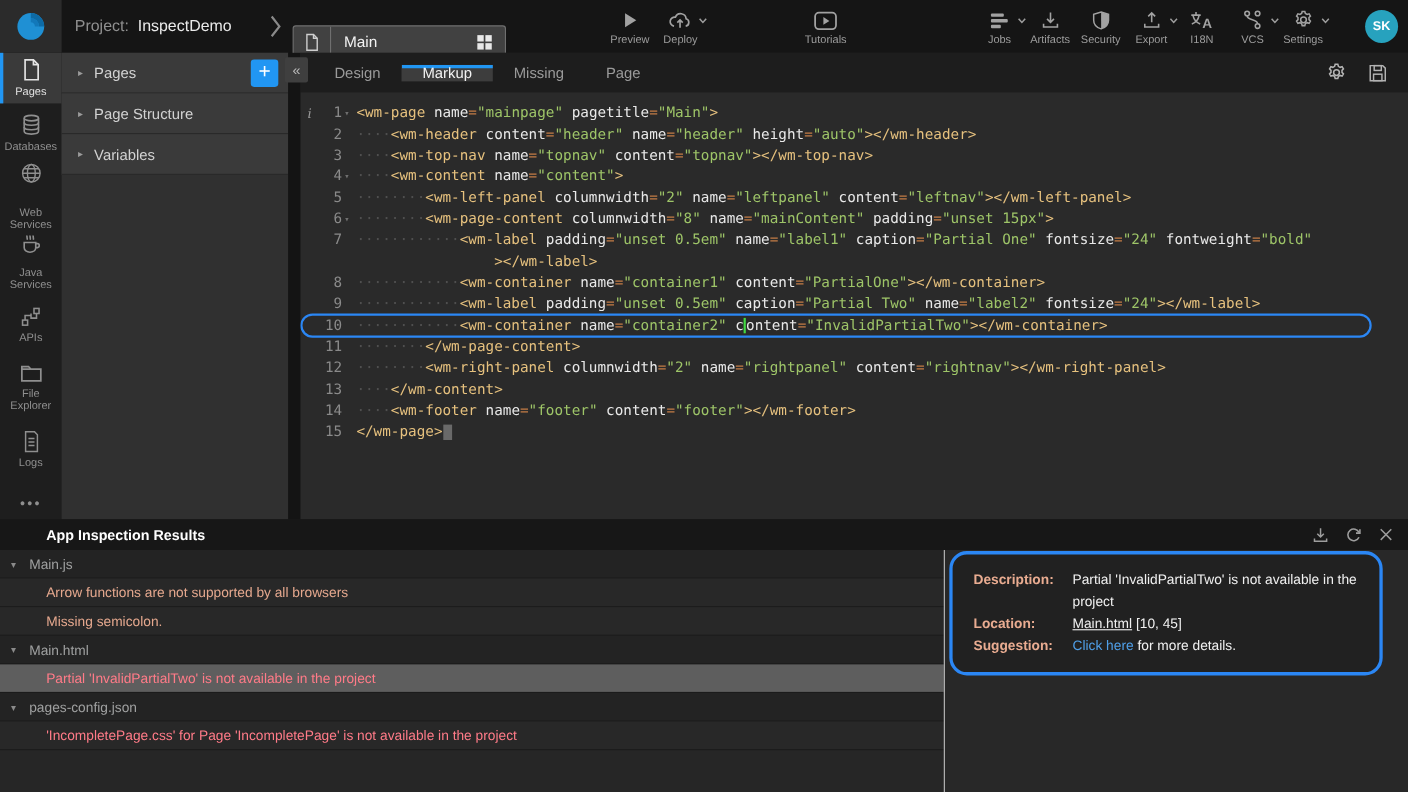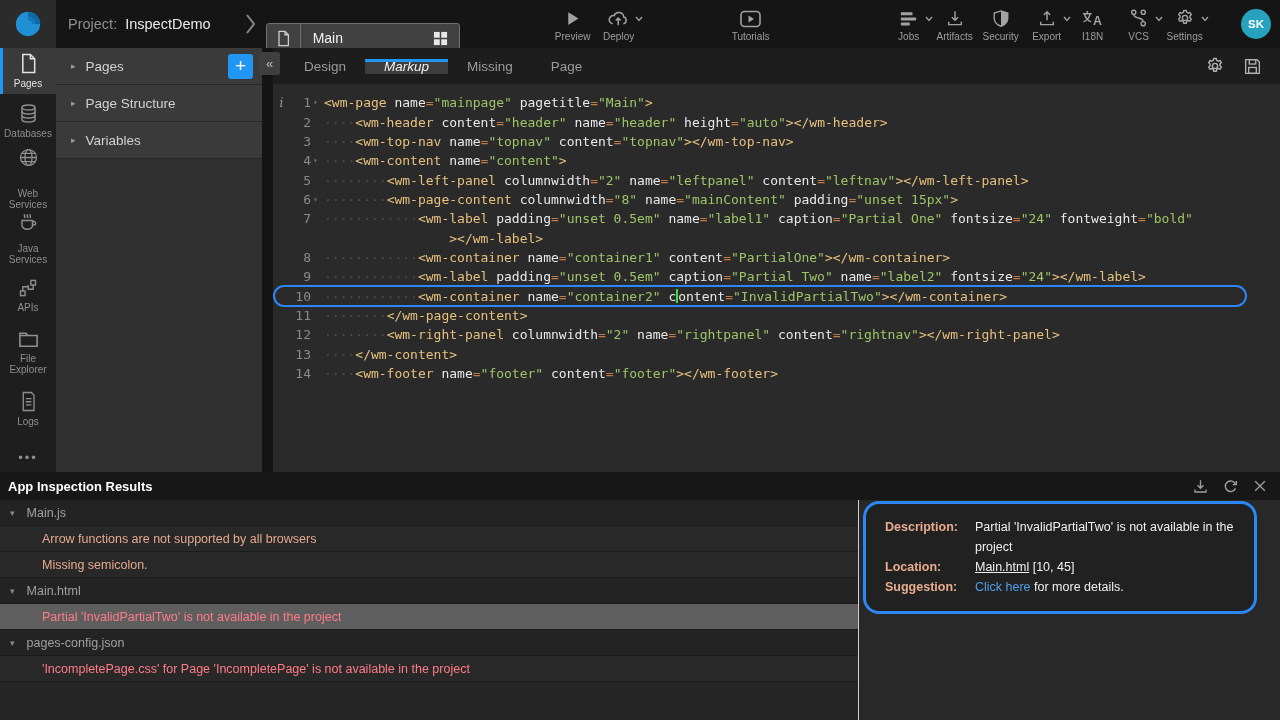--- a/index.html
+++ b/index.html
@@ -45,38 +45,38 @@
   .ex-add { position:absolute; right:9px; top:6px; width:25px; height:25px; background:#2196f3; border-radius:3px;
             color:#fff; font-size:19px; line-height:23px; text-align:center; cursor:pointer; }
 
   .vdivider { width:11px; background:#141414; position:relative; }
   .collapse-btn { position:absolute; left:-3px; top:4px; width:21px; height:23px; background:#3f3f3f; border-radius:2px;
                   color:#b9b9b9; font-size:13px; display:flex; align-items:center; justify-content:center; cursor:pointer; z-index:3; }
 
   .editor { flex:1; display:flex; flex-direction:column; min-width:0; background:#2a2a2a; }
   .tabbar { height:36px; background:#1d1d1d; display:flex; align-items:center; flex:0 0 36px; padding-left:12px; }
   .tab { padding:0 19px; display:flex; align-items:center; color:#9a9a9a; font-size:13.5px; cursor:pointer; }
-  .tab.active { background:#3d3d3d; color:#f2f2f2; box-shadow:inset 0 3px 0 #2196f3;font-style:italic; }
+  .tab.active { background:#3d3d3d; color:#f2f2f2; box-shadow:inset 0 3px 0 #2196f3; }
   .tabbar-right { margin-left:auto; display:flex; align-items:center; gap:18px; padding-right:18px; color:#b2b2b2; }
   .tabbar-right .tbi { cursor:pointer; display:flex; }
 
   .code-area { flex:1; padding-top:9px; font-family:"DejaVu Sans Mono", monospace; font-size:13px; overflow:hidden; }
   .code-row { display:flex; align-items:center; height:19.35px; white-space:pre; position:relative; }
   .gut-i { width:17px; text-align:center; color:#9a9a9a; font-style:italic; font-family:"DejaVu Serif", serif; font-size:12px; flex:0 0 17px; }
   .gut-num { width:21px; text-align:right; color:#8a8a8a; flex:0 0 21px; }
   .gut-fold { width:13px; color:#6f6f6f; font-size:8px; padding-left:2px; flex:0 0 13px; }
   .tok-tag { color:#e6c17e; } .tok-attr { color:#e9e9e9; } .tok-eq { color:#c07a45; }
   .tok-val { color:#9ec568; } .tok-dots { color:#4f4f4f; }
   .caret { display:inline-block; width:2px; height:14px; background:#43d943; vertical-align:-2px; }
   .block-cursor { display:inline-block; width:8px; height:14px; background:rgba(200,200,200,0.4); vertical-align:-2px; margin-left:1px; }
   .hl-pill { position:absolute; left:0; right:33px; top:-1px; bottom:-1px; border:2px solid #2b87f5; border-radius:999px; pointer-events:none; }
 
   
   .bottom { flex:0 0 248px; display:flex; flex-direction:column; background:#262626; }
-  .bheader { height:28px; background:#171717; display:flex; align-items:center; flex:0 0 28px; }
+  .bheader { height:28px; background:#171717; display:flex; align-items:center; flex:0 0 28px;padding-left:34px; }
   .btitle { color:#fff; font-size:13px; font-weight:bold; margin-left:8px; }
   .bicons { margin-left:auto; display:flex; align-items:center; gap:13px; padding-right:12px; color:#9d9d9d; }
   .bicons .bi { cursor:pointer; display:flex; }
   .bbody { flex:1; display:flex; min-height:0; }
   .ins-list { width:858px; flex:0 0 858px; background:#262626; }
   .ins-sep { width:1px; background:#cfcfcf; }
   .ins-group { height:26px; background:#232323; border-bottom:1px solid #1b1b1b; display:flex; align-items:center;
                color:#9fa0a0; font-size:12.5px; cursor:pointer; }
   .ins-group .tri { font-size:9px; color:#8a8a8a; margin:0 12px 0 10px; }
   .ins-item { height:26px; background:#282828; border-bottom:1px solid #1b1b1b; display:flex; align-items:center;
@@ -385,20 +385,21 @@
           <div class="code-row"><span class="gut-i"></span><span class="gut-num">6</span><span class="gut-fold">▾</span><span class="tok-dots">········</span><span class="tok-tag">&lt;wm-page-content</span><span> </span><span class="tok-attr">columnwidth</span><span class="tok-eq">=</span><span class="tok-val">"8"</span><span> </span><span class="tok-attr">name</span><span class="tok-eq">=</span><span class="tok-val">"mainContent"</span><span> </span><span class="tok-attr">padding</span><span class="tok-eq">=</span><span class="tok-val">"unset 15px"</span><span class="tok-tag">&gt;</span></div>
           <div class="code-row"><span class="gut-i"></span><span class="gut-num">7</span><span class="gut-fold"></span><span class="tok-dots">············</span><span class="tok-tag">&lt;wm-label</span><span> </span><span class="tok-attr">padding</span><span class="tok-eq">=</span><span class="tok-val">"unset 0.5em"</span><span> </span><span class="tok-attr">name</span><span class="tok-eq">=</span><span class="tok-val">"label1"</span><span> </span><span class="tok-attr">caption</span><span class="tok-eq">=</span><span class="tok-val">"Partial One"</span><span> </span><span class="tok-attr">fontsize</span><span class="tok-eq">=</span><span class="tok-val">"24"</span><span> </span><span class="tok-attr">fontweight</span><span class="tok-eq">=</span><span class="tok-val">"bold"</span></div>
           <div class="code-row"><span class="gut-i"></span><span class="gut-num"></span><span class="gut-fold"></span><span>                </span><span class="tok-tag">&gt;&lt;/wm-label&gt;</span></div>
           <div class="code-row"><span class="gut-i"></span><span class="gut-num">8</span><span class="gut-fold"></span><span class="tok-dots">············</span><span class="tok-tag">&lt;wm-container</span><span> </span><span class="tok-attr">name</span><span class="tok-eq">=</span><span class="tok-val">"container1"</span><span> </span><span class="tok-attr">content</span><span class="tok-eq">=</span><span class="tok-val">"PartialOne"</span><span class="tok-tag">&gt;&lt;/wm-container&gt;</span></div>
           <div class="code-row"><span class="gut-i"></span><span class="gut-num">9</span><span class="gut-fold"></span><span class="tok-dots">············</span><span class="tok-tag">&lt;wm-label</span><span> </span><span class="tok-attr">padding</span><span class="tok-eq">=</span><span class="tok-val">"unset 0.5em"</span><span> </span><span class="tok-attr">caption</span><span class="tok-eq">=</span><span class="tok-val">"Partial Two"</span><span> </span><span class="tok-attr">name</span><span class="tok-eq">=</span><span class="tok-val">"label2"</span><span> </span><span class="tok-attr">fontsize</span><span class="tok-eq">=</span><span class="tok-val">"24"</span><span class="tok-tag">&gt;&lt;/wm-label&gt;</span></div>
           <div class="code-row"><span class="gut-i"></span><span class="gut-num">10</span><span class="gut-fold"></span><span class="tok-dots">············</span><span class="tok-tag">&lt;wm-container</span><span> </span><span class="tok-attr">name</span><span class="tok-eq">=</span><span class="tok-val">"container2"</span><span> </span><span class="tok-attr">c</span><span class="caret"></span><span class="tok-attr">ontent</span><span class="tok-eq">=</span><span class="tok-val">"InvalidPartialTwo"</span><span class="tok-tag">&gt;&lt;/wm-container&gt;</span><div class="hl-pill"></div></div>
           <div class="code-row"><span class="gut-i"></span><span class="gut-num">11</span><span class="gut-fold"></span><span class="tok-dots">········</span><span class="tok-tag">&lt;/wm-page-content&gt;</span></div>
           <div class="code-row"><span class="gut-i"></span><span class="gut-num">12</span><span class="gut-fold"></span><span class="tok-dots">········</span><span class="tok-tag">&lt;wm-right-panel</span><span> </span><span class="tok-attr">columnwidth</span><span class="tok-eq">=</span><span class="tok-val">"2"</span><span> </span><span class="tok-attr">name</span><span class="tok-eq">=</span><span class="tok-val">"rightpanel"</span><span> </span><span class="tok-attr">content</span><span class="tok-eq">=</span><span class="tok-val">"rightnav"</span><span class="tok-tag">&gt;&lt;/wm-right-panel&gt;</span></div>
           <div class="code-row"><span class="gut-i"></span><span class="gut-num">13</span><span class="gut-fold"></span><span class="tok-dots">····</span><span class="tok-tag">&lt;/wm-content&gt;</span></div>
           <div class="code-row"><span class="gut-i"></span><span class="gut-num">14</span><span class="gut-fold"></span><span class="tok-dots">····</span><span class="tok-tag">&lt;wm-footer</span><span> </span><span class="tok-attr">name</span><span class="tok-eq">=</span><span class="tok-val">"footer"</span><span> </span><span class="tok-attr">content</span><span class="tok-eq">=</span><span class="tok-val">"footer"</span><span class="tok-tag">&gt;&lt;/wm-footer&gt;</span></div>
+          <div class="code-row"><span class="gut-i"></span><span class="gut-num">15</span><span class="gut-fold"></span><span class="tok-tag">&lt;/wm-page&gt;</span><span class="block-cursor"></span></div>
         </div>
     </div>
   </div>
 
   <div class="bottom">
     <div class="bheader">
       <span class="btitle">App Inspection Results</span>
       <div class="bicons">
         <span class="bi">
           <svg width="17" height="17" viewBox="0 0 20 20" fill="none" stroke="currentColor" stroke-width="1.6">

